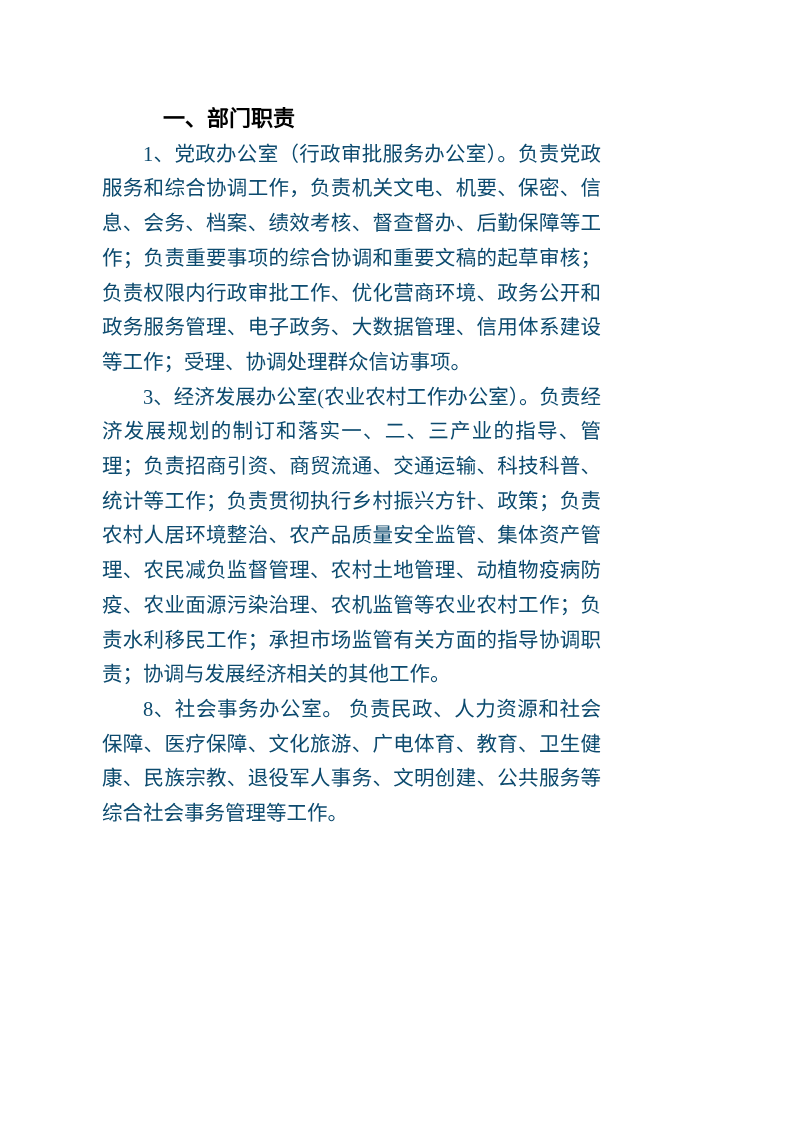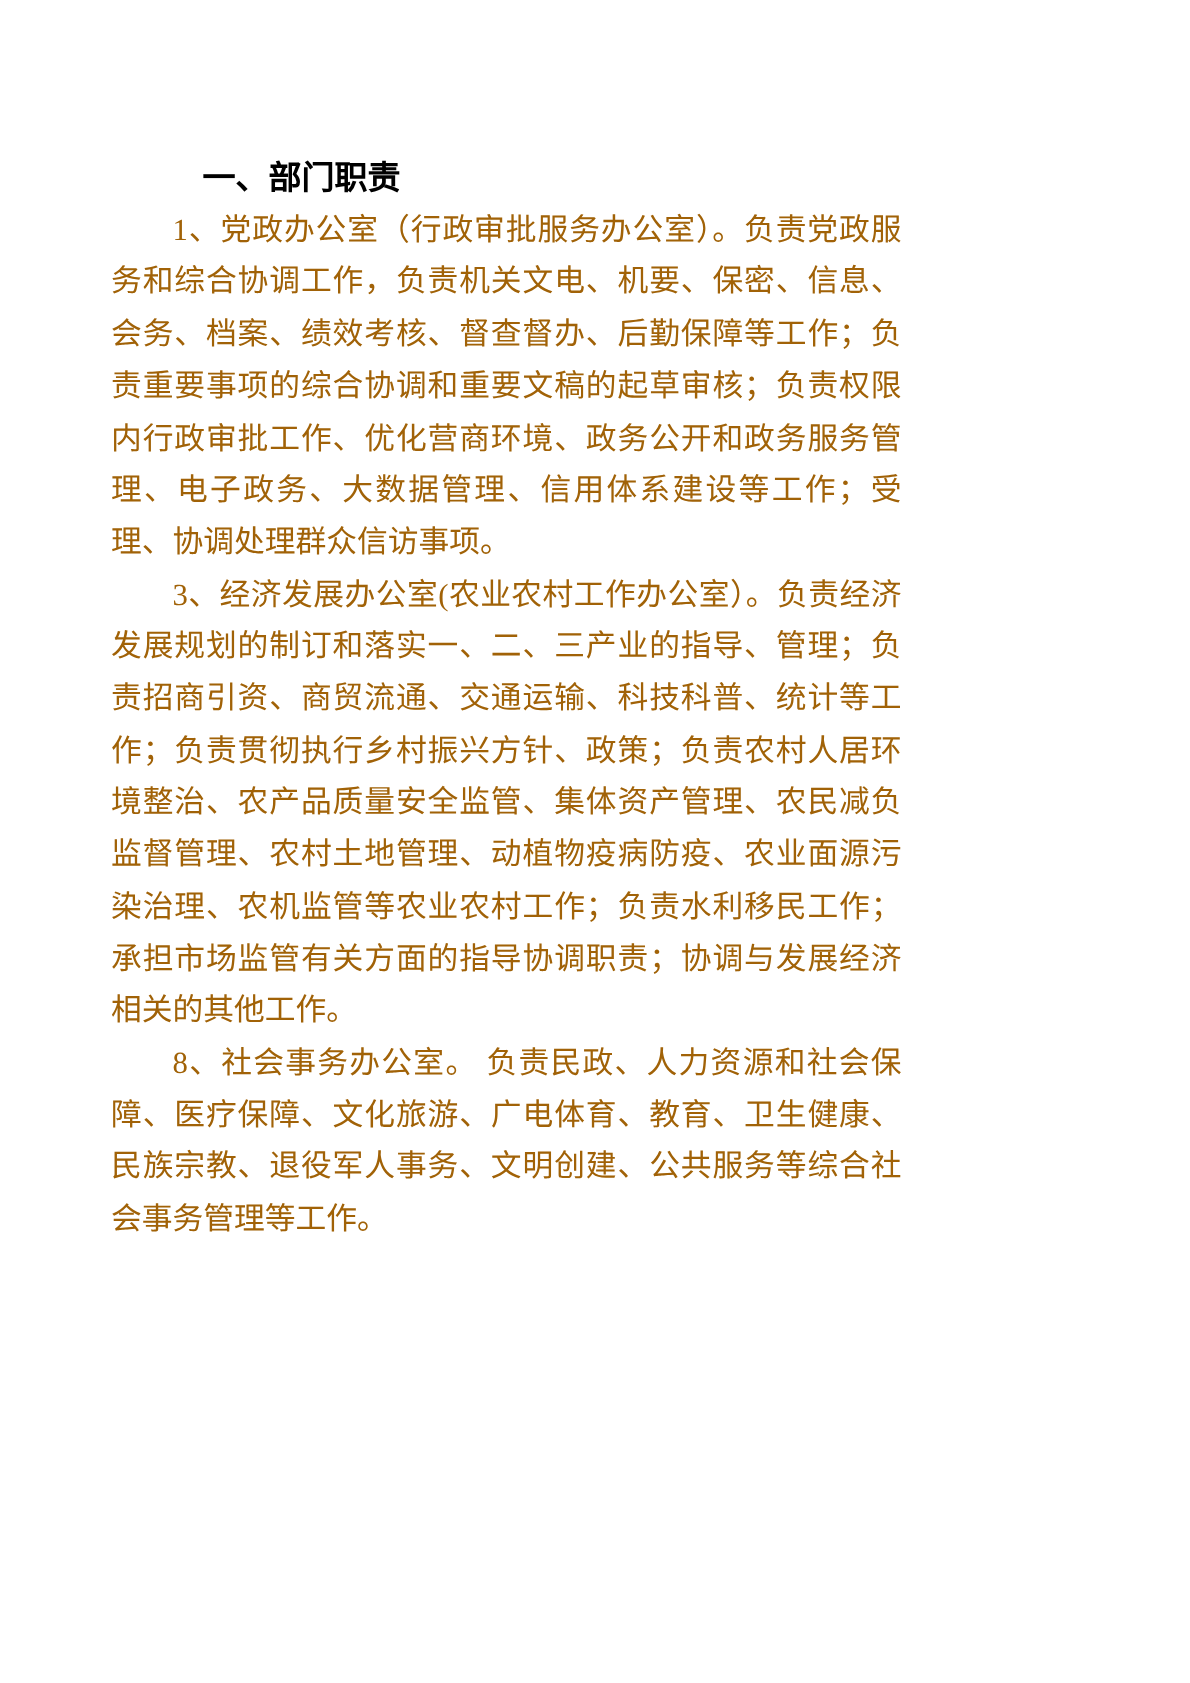--- a/index.html
+++ b/index.html
@@ -6,21 +6,21 @@
     margin: 0;
     padding: 0;
     background: #ffffff;
   }
   .page {
     position: relative;
     width: 684px;
     height: 1122px;
     box-sizing: border-box;
     background: #ffffff;
-    padding: 102px 83px 0 74px;
+    padding: 102px 83px 0 102px;
     overflow: hidden;
     color: #000000;
   }
   .doc-heading {
     font-family: "Liberation Sans", "DejaVu Sans", sans-serif;
     font-weight: 700;
     font-size: 22px;
     line-height: 34.7px;
     text-indent: 61px;
     margin: 0;
@@ -28,21 +28,21 @@
     white-space: nowrap;
   }
   .doc-paragraph {
     font-family: "Liberation Serif", "DejaVu Serif", serif;
     font-size: 20.5px;
     line-height: 34.7px;
     text-align: justify;
     text-justify: inter-character;
     text-indent: 2em;
     margin: 0;
-    color: #a16207;
+    color: #0c4a6e;
     word-break: break-all;
   }
 </style>
 </head>
 <body>
 
 <div class="page">
   <h1 class="doc-heading">一、部门职责</h1>
   <p class="doc-paragraph">1、党政办公室（行政审批服务办公室）。负责党政服务和综合协调工作，负责机关文电、机要、保密、信息、会务、档案、绩效考核、督查督办、后勤保障等工作；负责重要事项的综合协调和重要文稿的起草审核；负责权限内行政审批工作、优化营商环境、政务公开和政务服务管理、电子政务、大数据管理、信用体系建设等工作；受理、协调处理群众信访事项。</p>
   <p class="doc-paragraph">3、经济发展办公室(农业农村工作办公室）。负责经济发展规划的制订和落实一、二、三产业的指导、管理；负责招商引资、商贸流通、交通运输、科技科普、统计等工作；负责贯彻执行乡村振兴方针、政策；负责农村人居环境整治、农产品质量安全监管、集体资产管理、农民减负监督管理、农村土地管理、动植物疫病防疫、农业面源污染治理、农机监管等农业农村工作；负责水利移民工作；承担市场监管有关方面的指导协调职责；协调与发展经济相关的其他工作。</p>

